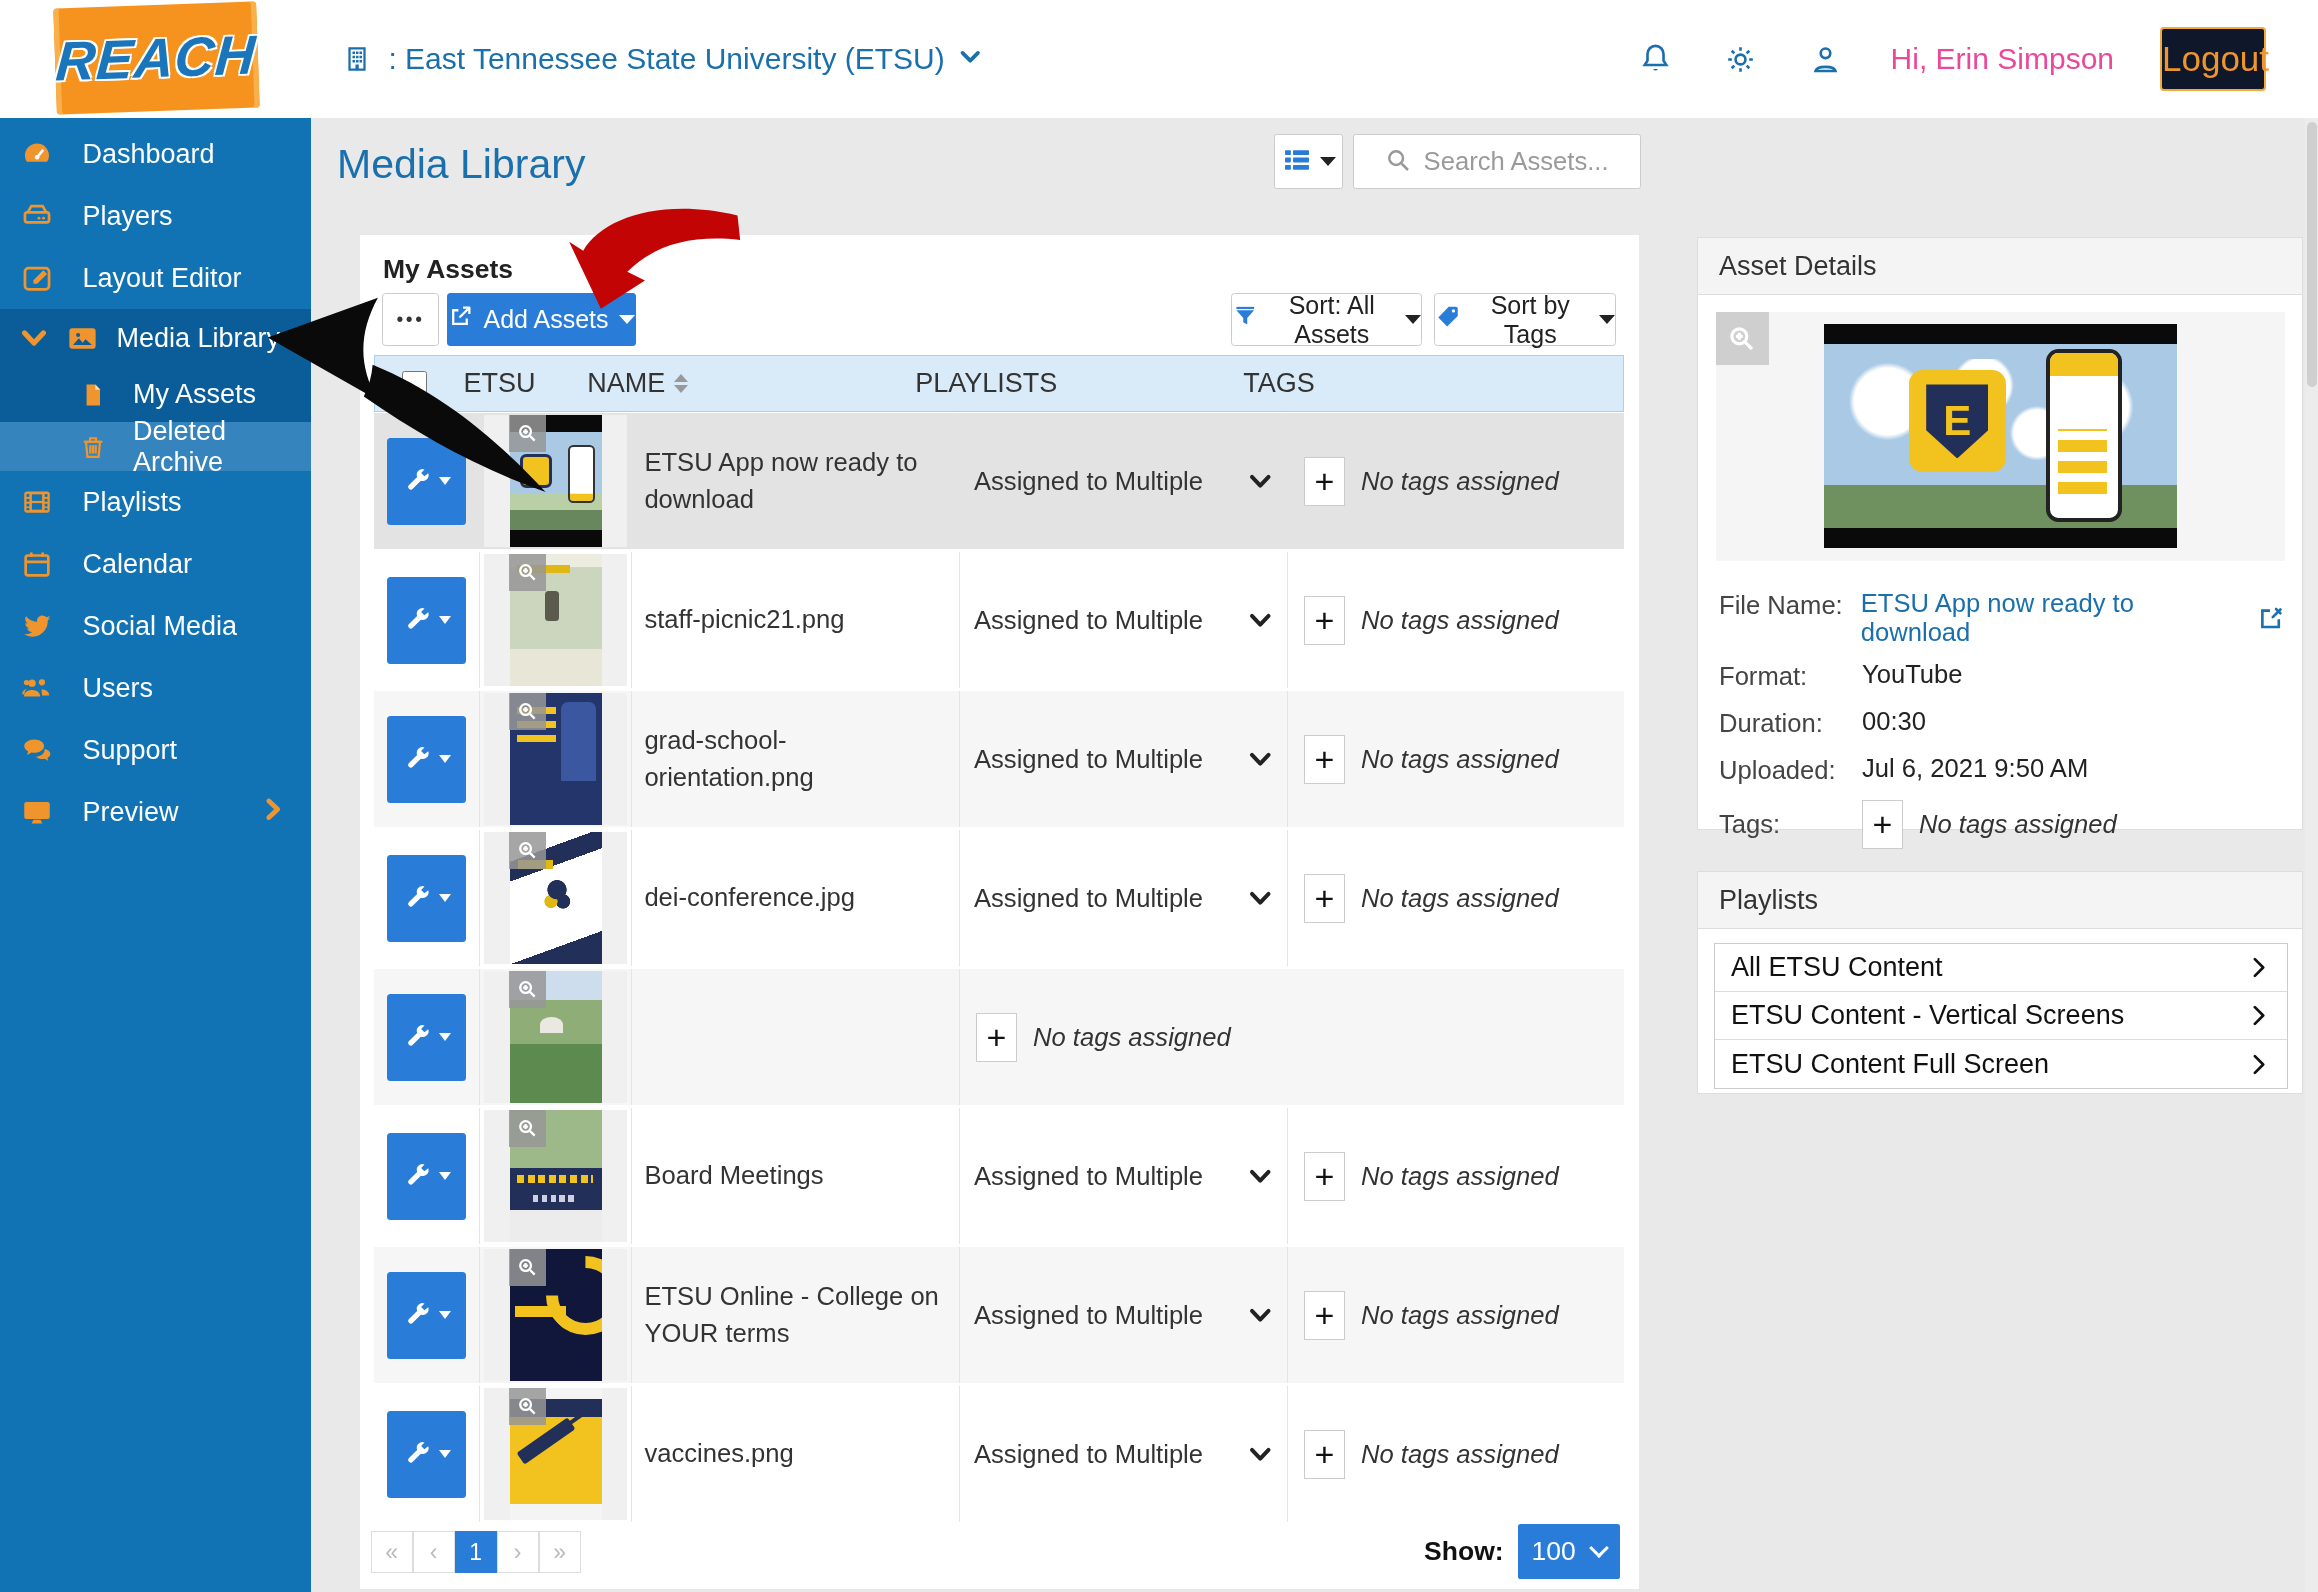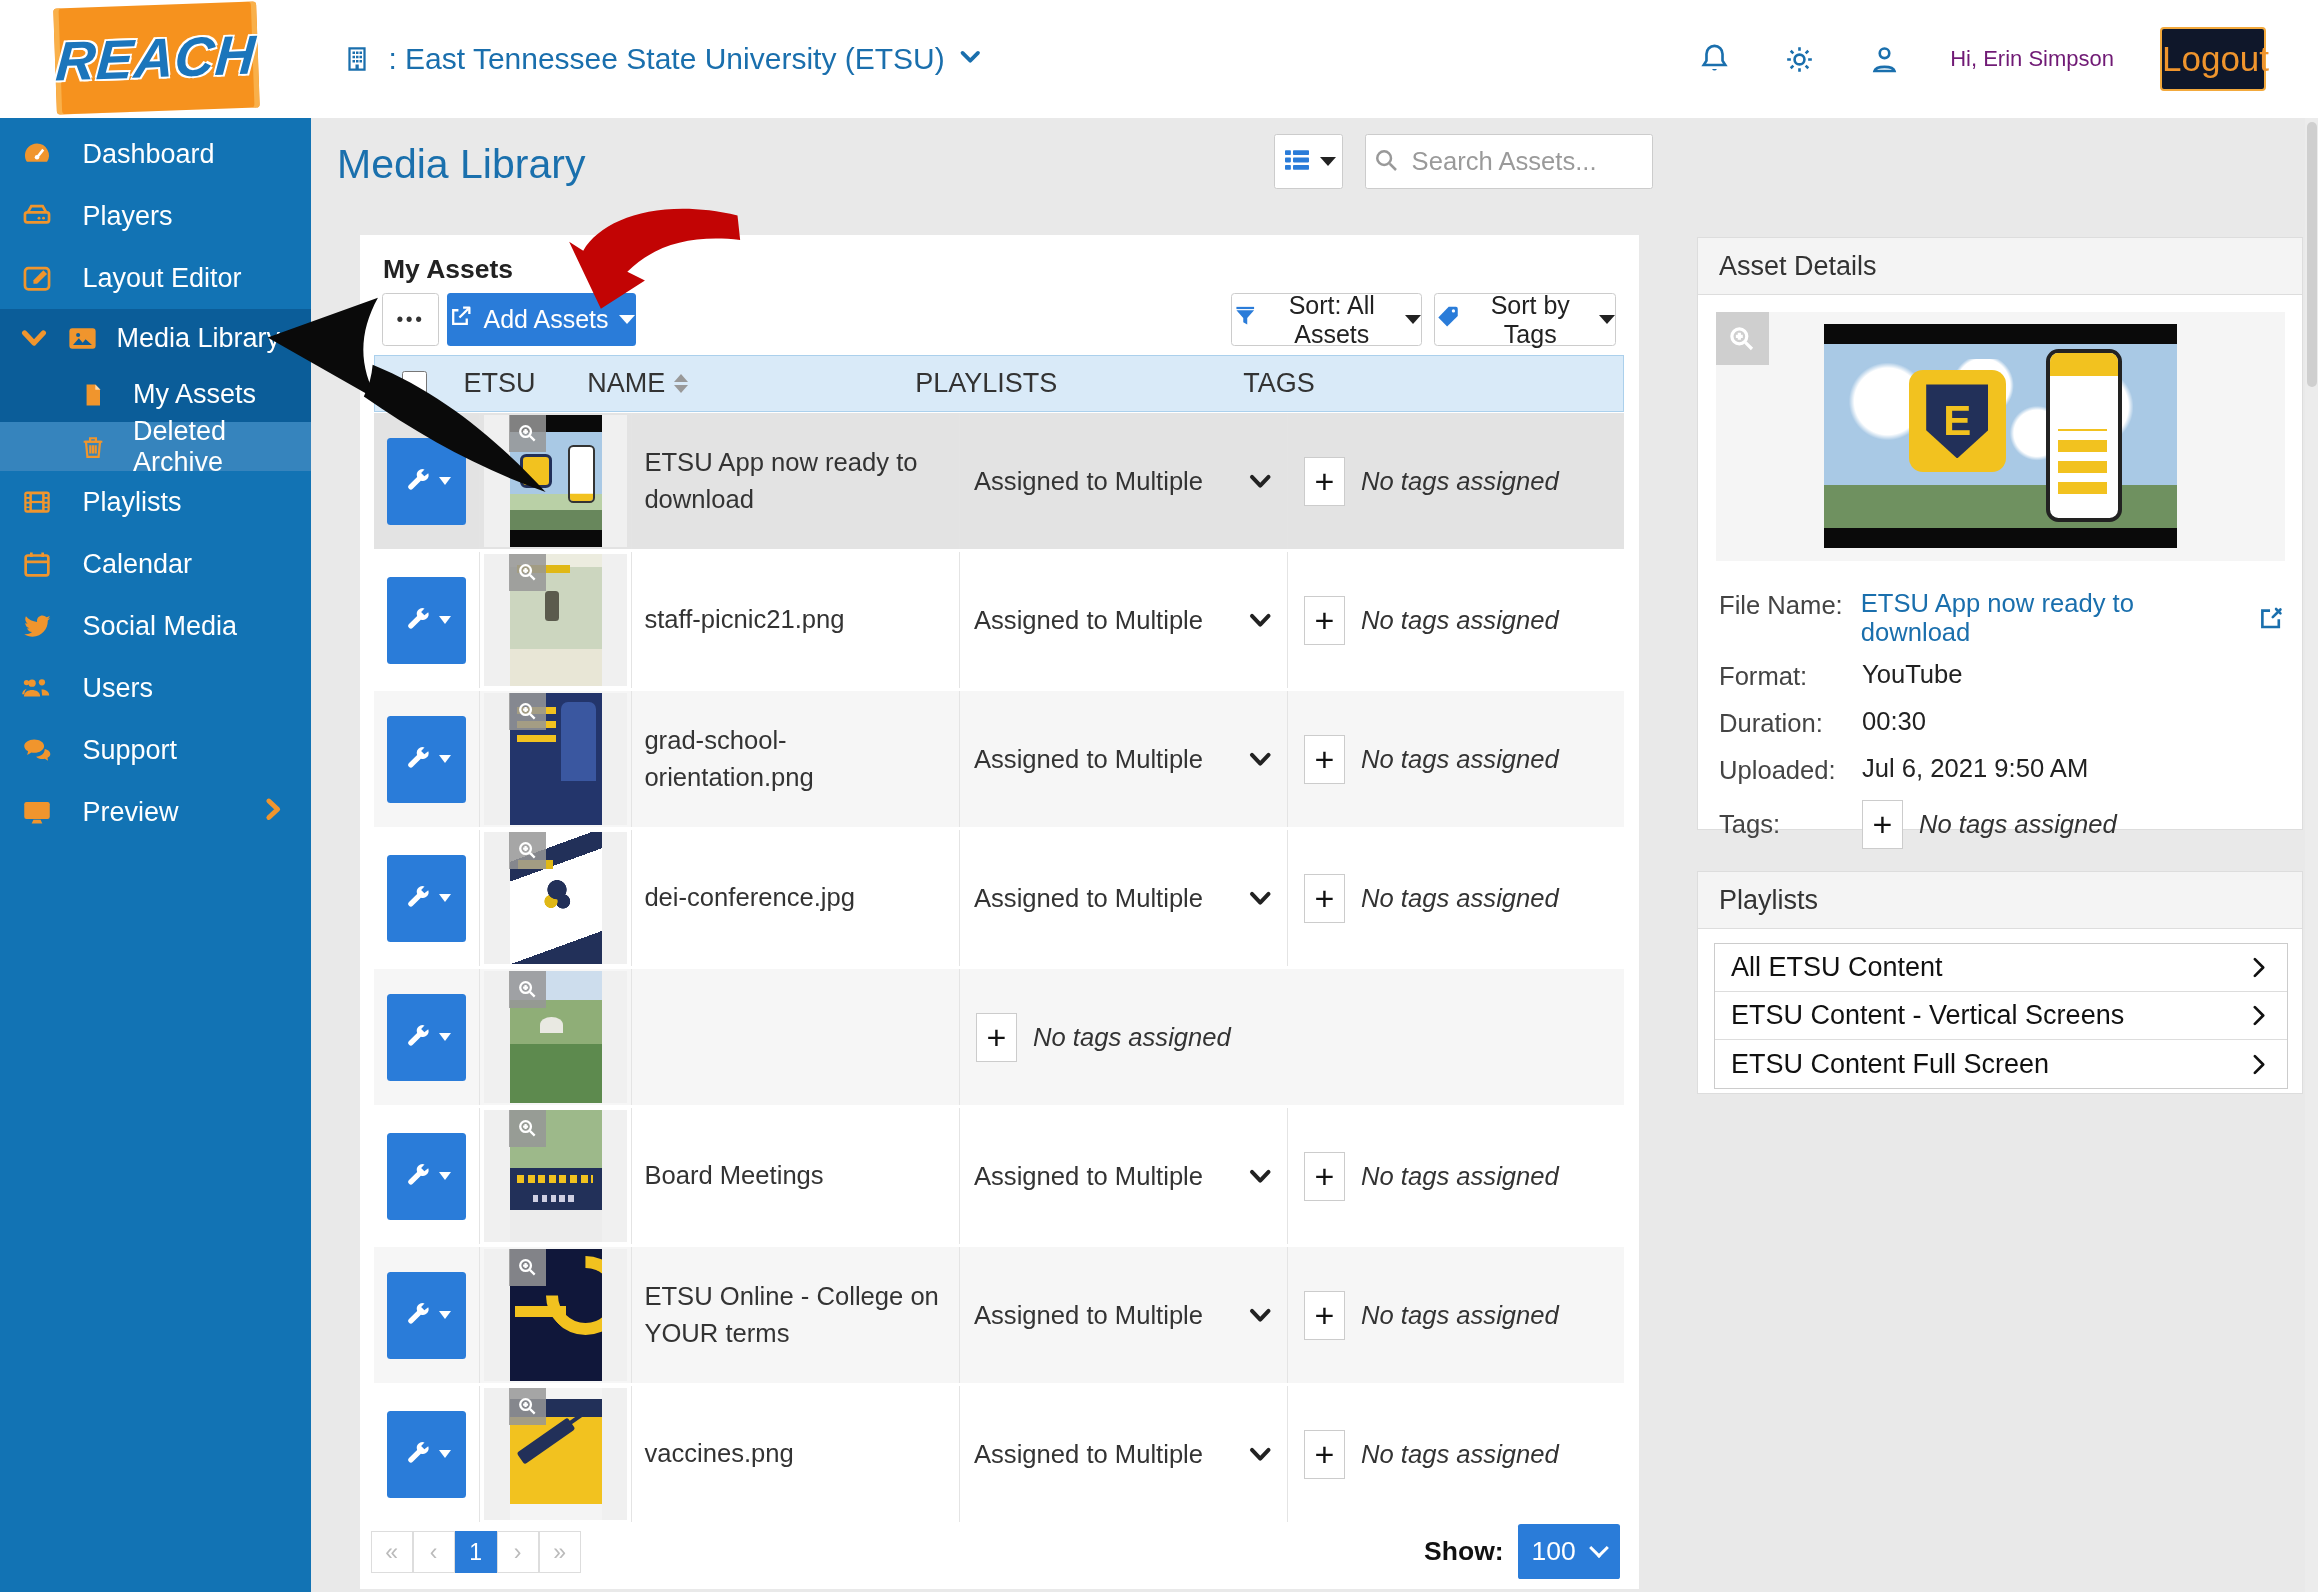--- a/index.html
+++ b/index.html
@@ -11,21 +11,21 @@
   .topbar { position:absolute; left:0; top:0; width:2319px; height:118px; background:#fff; z-index:5; }
   .logo { position:absolute; left:55px; top:5.3px; width:203px; height:106px; background:#f6921e; transform:rotate(-2deg);
           display:flex; align-items:center; justify-content:center; border-radius:3.5px;
           box-shadow:5.3px 0 0 #f9b04a inset, -5.3px 0 0 #f9b04a inset; }
   .logo span { font-size:55px; font-weight:bold; font-style:italic; color:#1b75bb; letter-spacing:0.9px;
           text-shadow:-1.8px -1.8px 0 #fff, 1.8px -1.8px 0 #fff, -1.8px 1.8px 0 #fff, 1.8px 1.8px 0 #fff; transform:skewX(-6deg); }
   .account { position:absolute; left:337px; top:0; height:118px; display:flex; align-items:center; gap:12.4px;
           color:#1a6fad; font-size:30px; cursor:pointer; }
   .hdr-right { position:absolute; right:53px; top:0; height:118px; display:flex; align-items:center; gap:46px; }
   .hicon { width:39px; height:39px; display:flex; align-items:center; justify-content:center; cursor:pointer; }
-  .greeting { color:#701a75; font-size:22px; }
+  .greeting { color:#ec4899; font-size:30px; }
   .logout-btn { width:106px; height:64px; background:#0f172a; border:2.6px solid #f3a93c; border-radius:4px;
           color:#f0952d; font-size:35px; font-family:inherit; cursor:pointer; }
 
   
   .sidebar { position:absolute; left:0; top:118px; width:311px; height:1475px; background:#1273b4; z-index:4; }
   .snav { padding-top:5.3px; }
   .sitem { display:flex; align-items:center; height:62px; padding-left:19.4px; gap:28px; color:#fff; font-size:27px; cursor:pointer; }
   .sitem .sic { width:35px; height:35px; flex:0 0 35px; display:flex; align-items:center; justify-content:center; }
   .ml-section { background:#0b5d99; }
   .ml-row { height:58px; gap:16px; }
@@ -33,21 +33,21 @@
   .sub-row { height:55px; padding-left:78px; gap:25px; }
   .sub-row .sic { width:30px; height:30px; flex:0 0 30px; }
   .del-row { background:#3684bd; height:49px; }
   .spacer-right { margin-left:auto; margin-right:25px; }
 
   
   .page-title { position:absolute; left:337px; top:141px; font-size:41px; color:#1a70ad; z-index:3; }
   .view-btn { position:absolute; left:1274px; top:134px; width:69px; height:55px; background:#fff; border:1.8px solid #ccc;
           border-radius:2.6px; display:flex; align-items:center; justify-content:center; gap:7px; cursor:pointer; z-index:3; }
   .searchbox { position:absolute; left:1353px; top:134px; width:288px; height:55px; background:#fff; border:1.8px solid #ccc;
-          border-radius:2.6px; display:flex; align-items:center; padding:0 5px; gap:10.6px; z-index:3;margin-left:12px; }
+          border-radius:2.6px; display:flex; align-items:center; padding:0 29px; gap:10.6px; z-index:3; }
   .searchbox input { border:none; outline:none; font-size:25.6px; color:#555; width:212px; font-family:inherit; background:transparent; }
   .searchbox input::placeholder { color:#9a9a9a; }
 
   
   .card { position:absolute; left:360px; top:235px; width:1279px; height:1354px; background:#fff; z-index:2; }
   .card h2 { position:absolute; left:23px; top:19.4px; font-size:26.5px; color:#222; font-weight:bold; }
   .more-btn { position:absolute; left:22px; top:58px; width:57px; height:53px; background:#fff; border:1.8px solid #ccc;
           border-radius:3.5px; font-size:19.4px; letter-spacing:2.6px; color:#333; cursor:pointer; font-family:inherit; }
   .add-btn { position:absolute; left:87px; top:58px; width:189px; height:53px; background:#2a7cd9; border:none; border-radius:3.5px;
           color:#fff; font-size:25px; display:flex; align-items:center; justify-content:center; gap:10.6px; cursor:pointer; font-family:inherit; }

